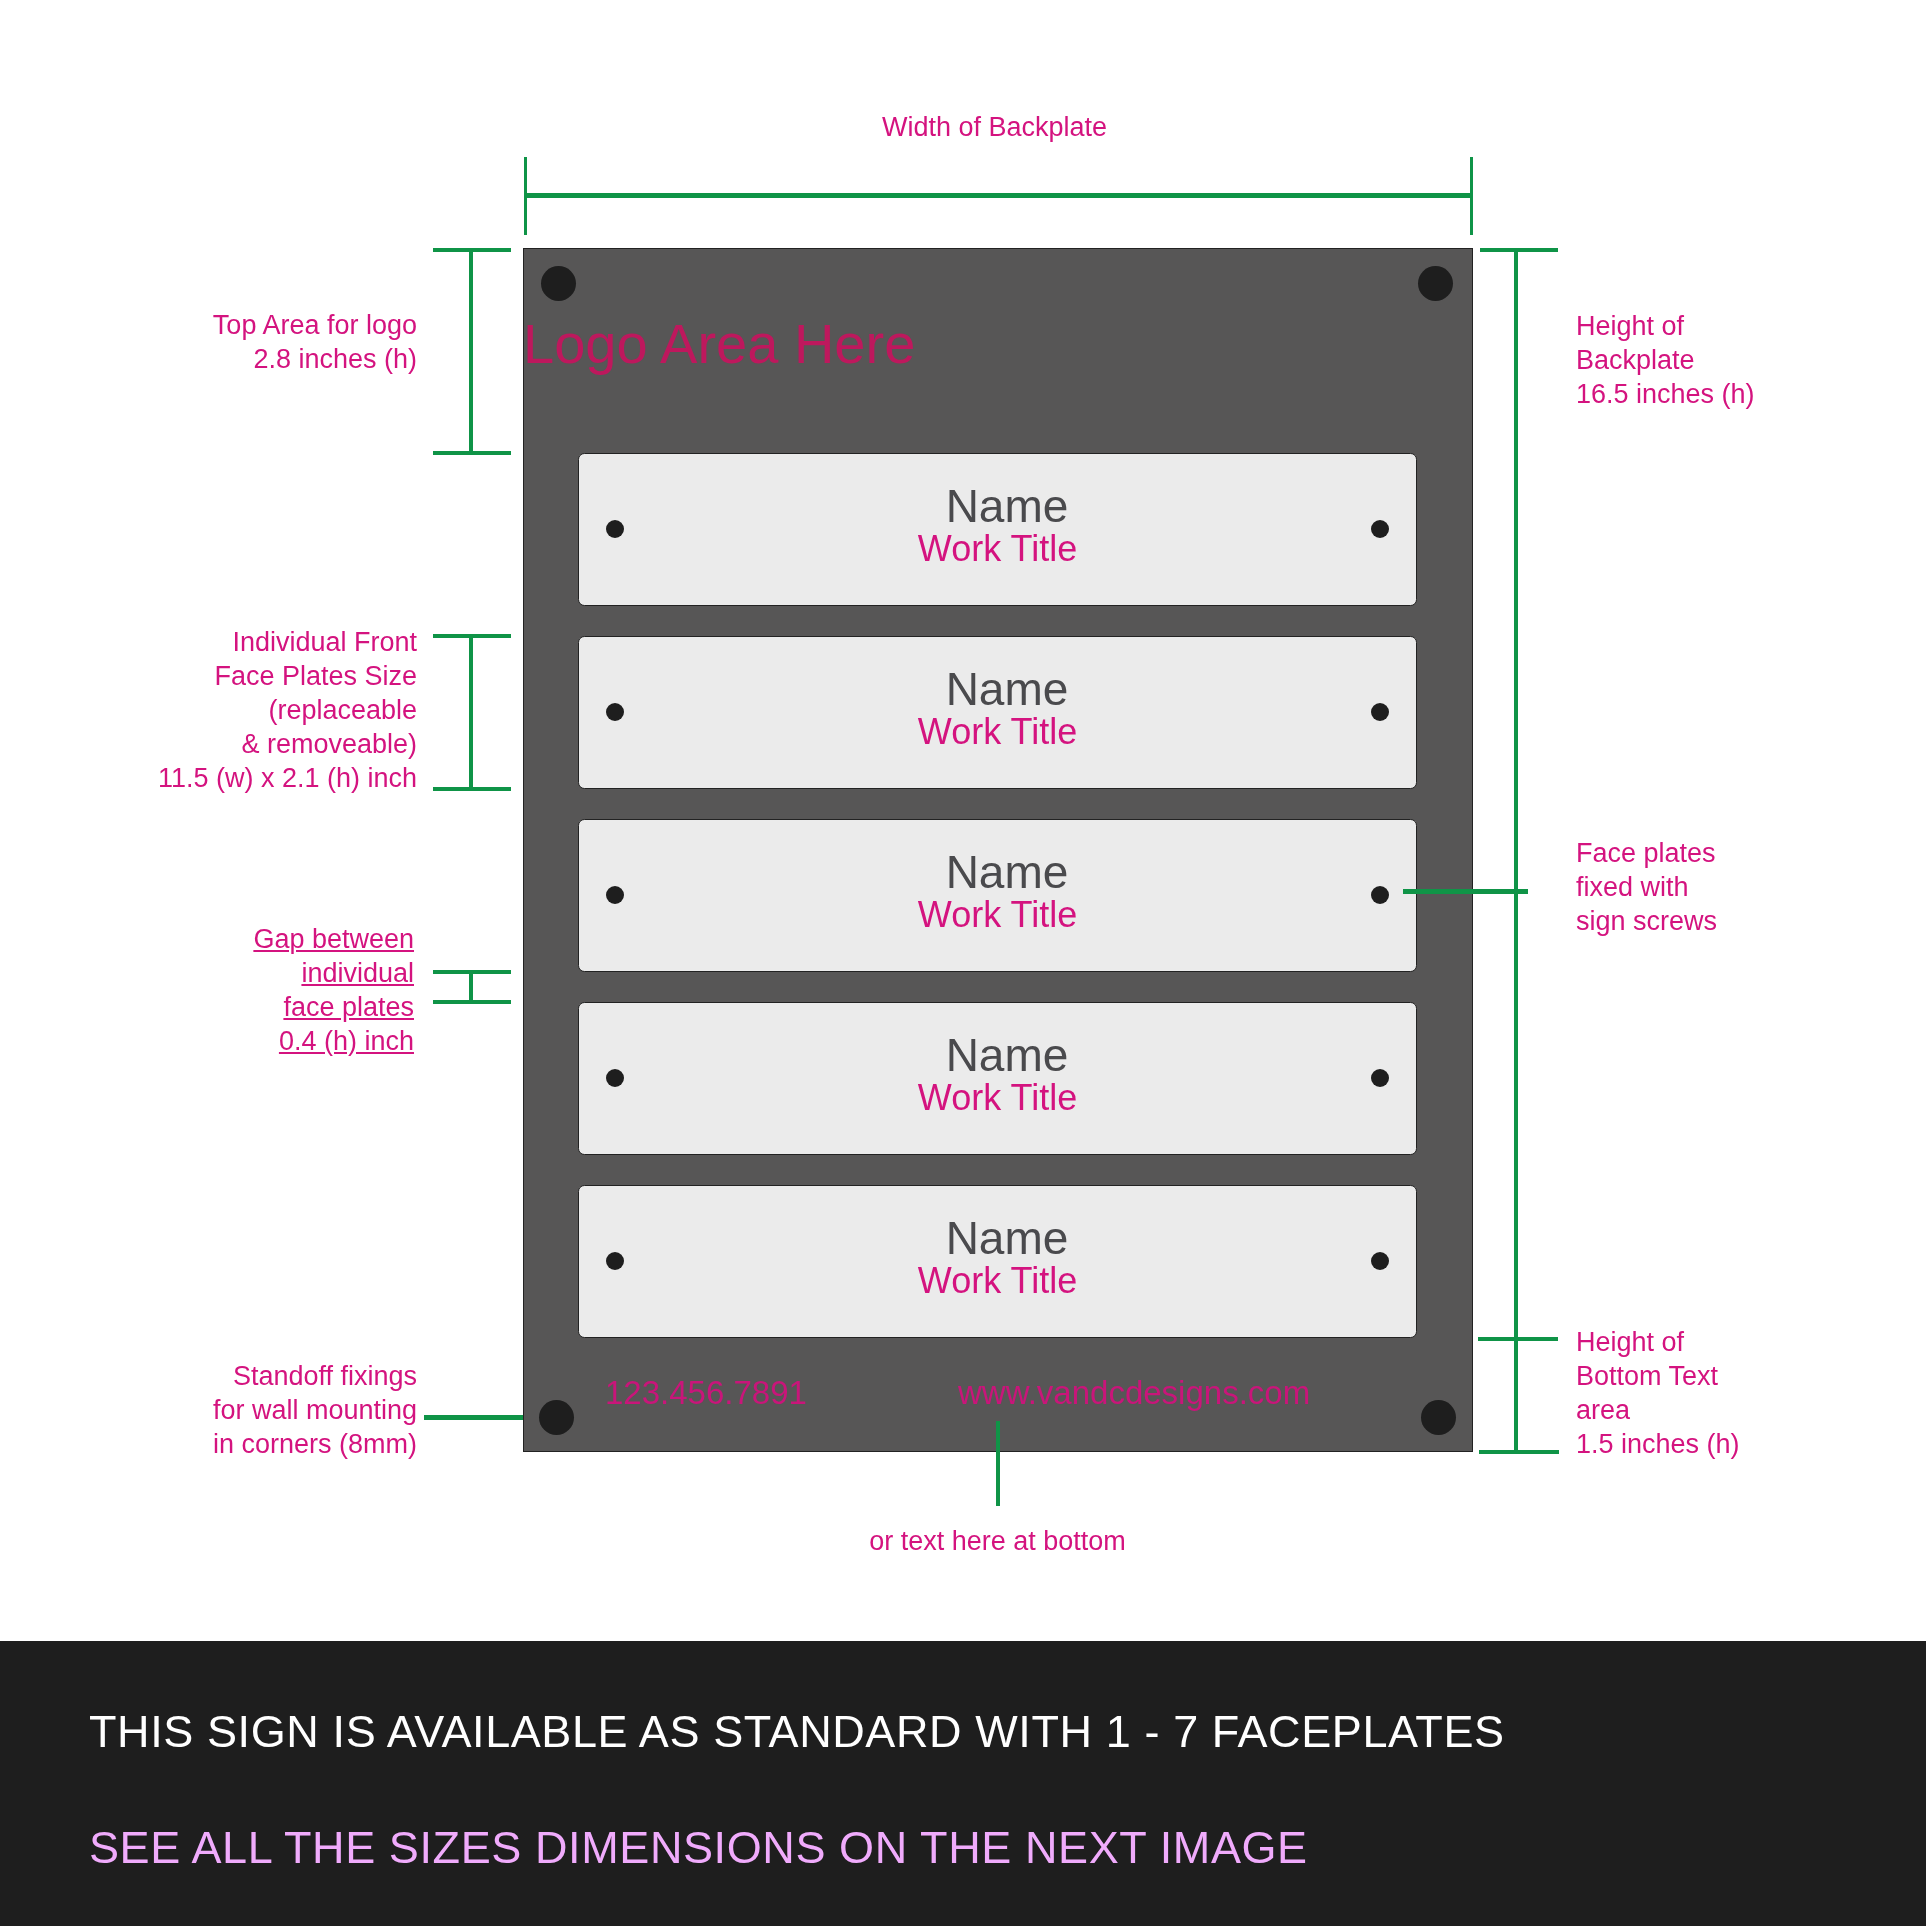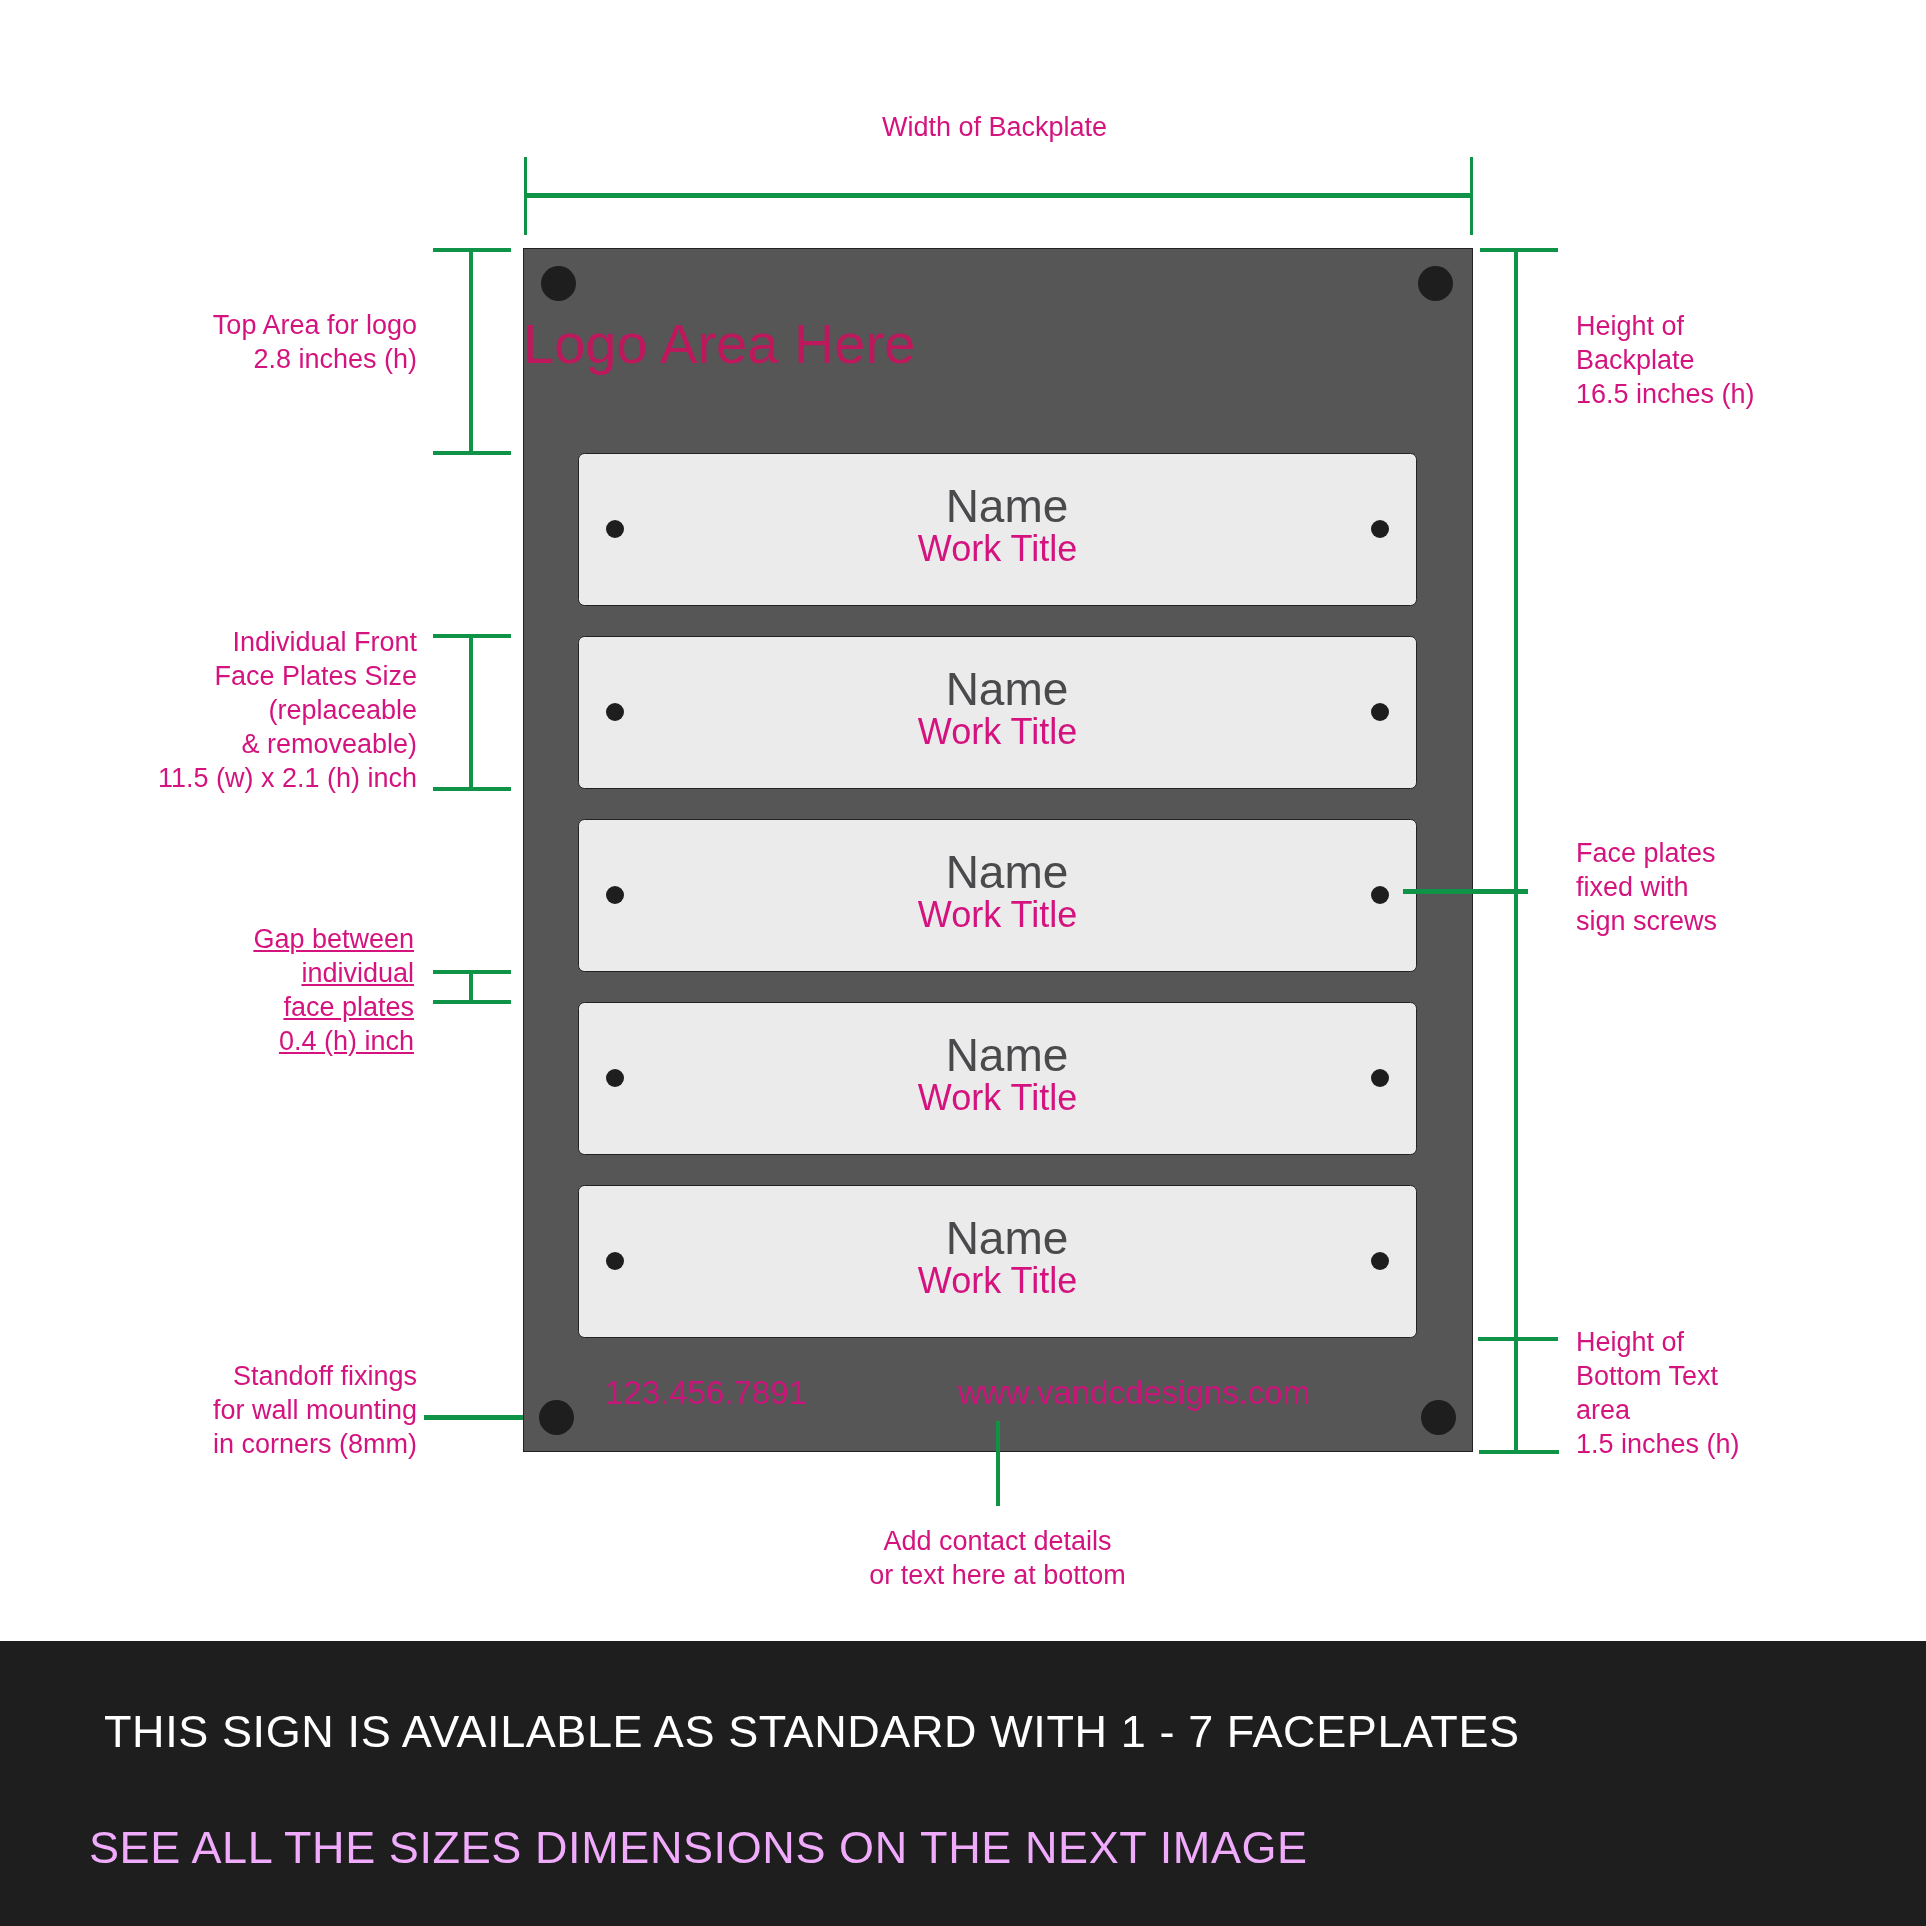--- a/index.html
+++ b/index.html
@@ -133,21 +133,20 @@
 
 <div class="lbl" style="left:1576px; top:1325px; width:270px;">
   <div>Height of</div>
   <div>Bottom Text</div>
   <div>area</div>
   <div>1.5 inches (h)</div>
 </div>
 
 <div class="g" style="left:996px; top:1421px; width:3.9px; height:85px;"></div>
 <div class="lbl c" style="left:773px; top:1524px; width:449px;">
-  <div>Add contact details</div>
   <div>or text here at bottom</div>
 </div>
 
 <div class="banner">
-  <div class="banner-line" style="top:65px; color:#ffffff;margin-left:15px;">THIS SIGN IS AVAILABLE AS STANDARD WITH  1 - 7 FACEPLATES</div>
+  <div class="banner-line" style="top:65px; color:#ffffff;">THIS SIGN IS AVAILABLE AS STANDARD WITH  1 - 7 FACEPLATES</div>
   <div class="banner-line" style="top:181px; color:#f0abfc;">SEE ALL THE SIZES DIMENSIONS ON THE NEXT IMAGE</div>
 </div>
 
 
 </body></html>

